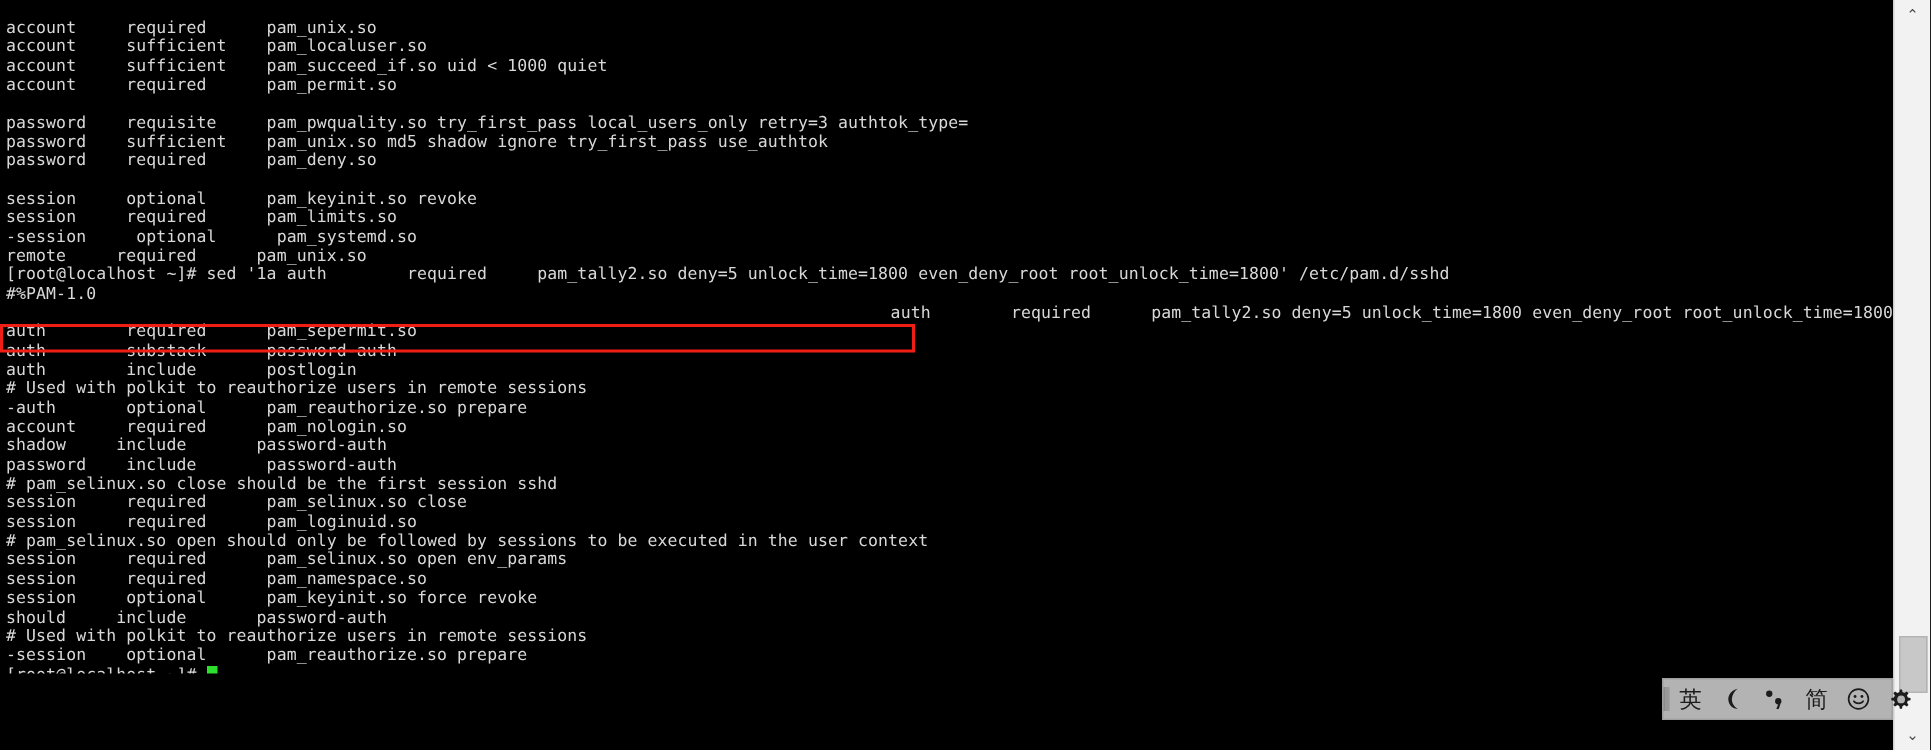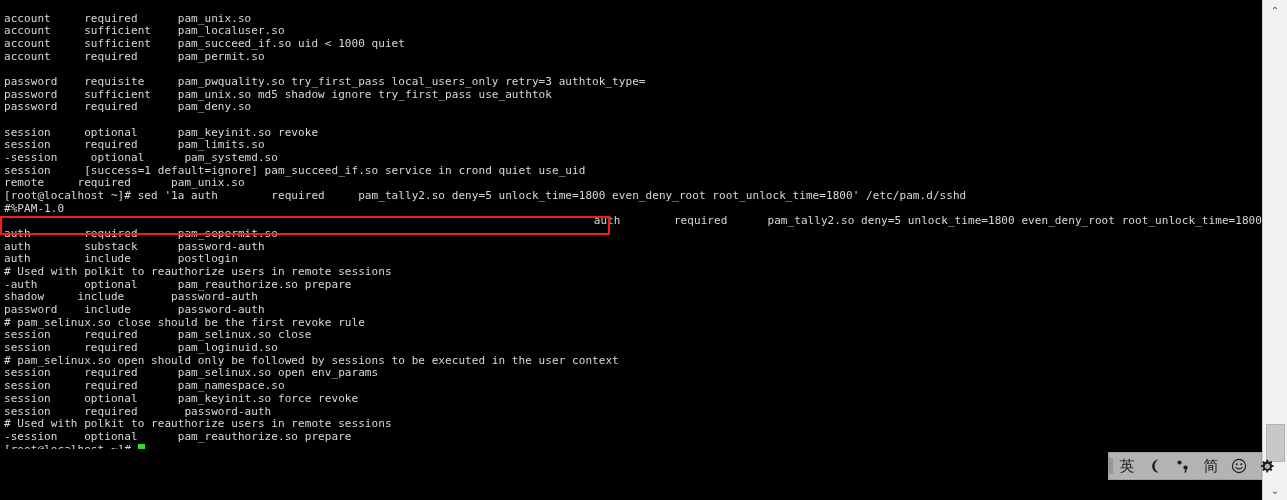--- a/index.html
+++ b/index.html
@@ -154,40 +154,40 @@
       <div class="line">account     sufficient    pam_succeed_if.so uid &lt; 1000 quiet</div>
       <div class="line">account     required      pam_permit.so</div>
       <div class="line blank"></div>
       <div class="line">password    requisite     pam_pwquality.so try_first_pass local_users_only retry=3 authtok_type=</div>
       <div class="line">password    sufficient    pam_unix.so md5 shadow ignore try_first_pass use_authtok</div>
       <div class="line">password    required      pam_deny.so</div>
       <div class="line blank"></div>
       <div class="line">session     optional      pam_keyinit.so revoke</div>
       <div class="line">session     required      pam_limits.so</div>
       <div class="line">-session     optional      pam_systemd.so</div>
-      <div class="line">session     [success=1 default=ignore] pam_succeed_if.so service in crond quiet use_uid</div>
       <div class="line">remote     required      pam_unix.so</div>
       <div class="line">[root@localhost ~]# sed '1a auth        required     pam_tally2.so deny=5 unlock_time=1800 even_deny_root root_unlock_time=1800' /etc/pam.d/sshd</div>
       <div class="line">#%PAM-1.0</div>
       <div class="line highlight-target">auth        required      pam_tally2.so deny=5 unlock_time=1800 even_deny_root root_unlock_time=1800</div>
       <div class="line">auth        required      pam_sepermit.so</div>
       <div class="line">auth        substack      password-auth</div>
       <div class="line">auth        include       postlogin</div>
       <div class="line"># Used with polkit to reauthorize users in remote sessions</div>
       <div class="line">-auth       optional      pam_reauthorize.so prepare</div>
+      <div class="line">account     required      pam_nologin.so</div>
       <div class="line">shadow     include       password-auth</div>
       <div class="line">password    include       password-auth</div>
-      <div class="line"># pam_selinux.so close should be the first revoke rule</div>
+      <div class="line"># pam_selinux.so close should be the first session sshd</div>
       <div class="line">session     required      pam_selinux.so close</div>
       <div class="line">session     required      pam_loginuid.so</div>
       <div class="line"># pam_selinux.so open should only be followed by sessions to be executed in the user context</div>
       <div class="line">session     required      pam_selinux.so open env_params</div>
       <div class="line">session     required      pam_namespace.so</div>
       <div class="line">session     optional      pam_keyinit.so force revoke</div>
-      <div class="line">session     required       password-auth</div>
+      <div class="line">should     include       password-auth</div>
       <div class="line"># Used with polkit to reauthorize users in remote sessions</div>
       <div class="line">-session    optional      pam_reauthorize.so prepare</div>
       <div class="line"><span>[root@localhost ~]# </span><span class="cursor"></span></div>
     </div>
 
   <div id="red-box"></div>
 
   <div id="scrollbar">
     <div class="sb-arrow" id="sb-arrow-up">⌃</div>
     <div id="sb-thumb"></div>

